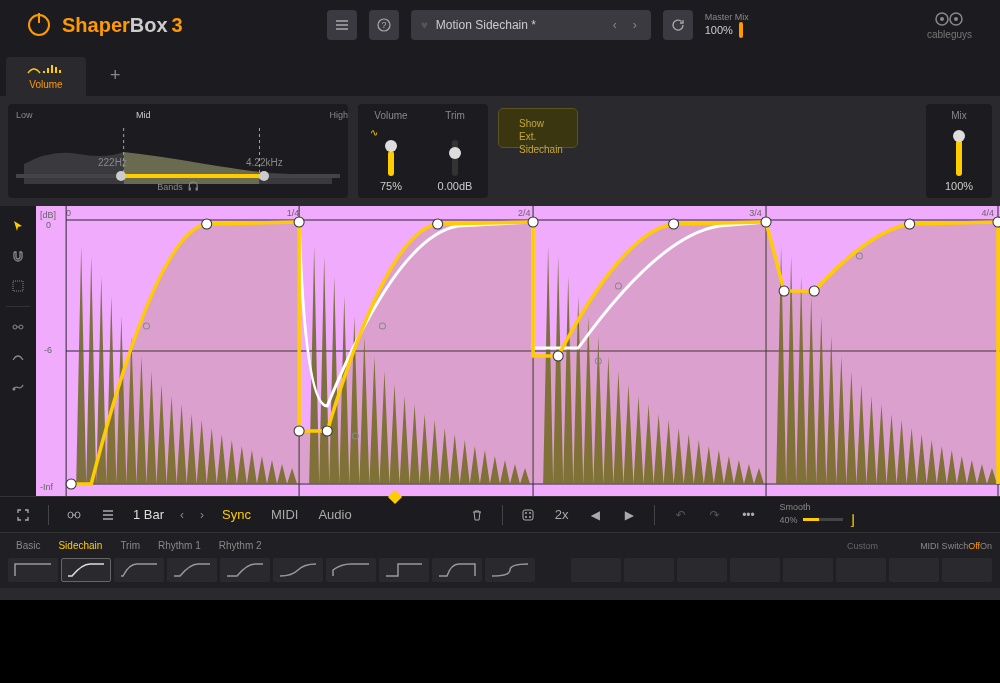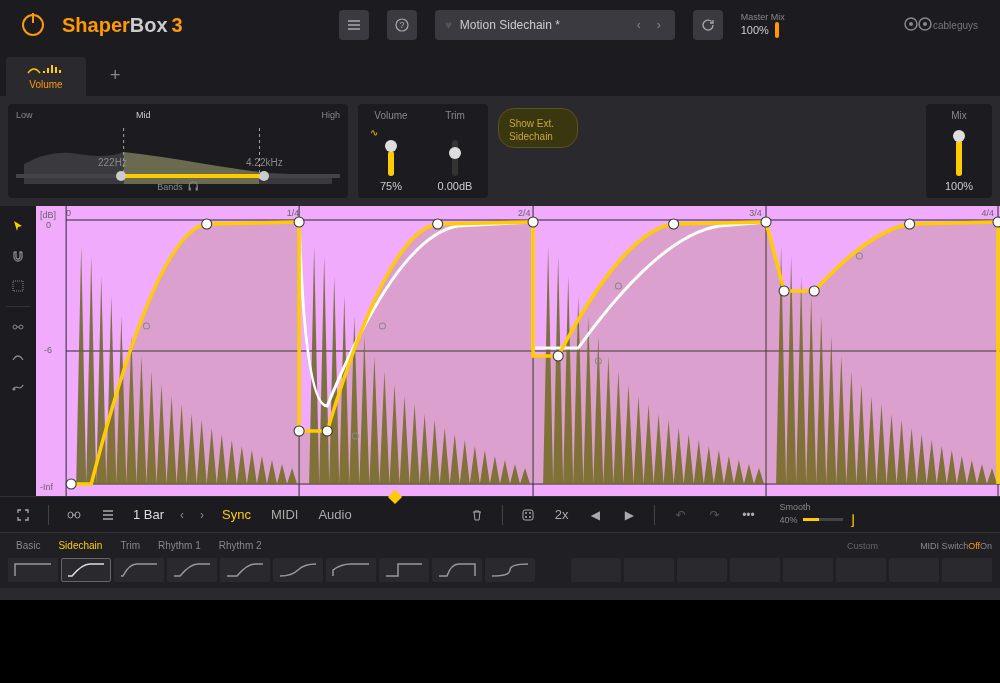--- a/index.html
+++ b/index.html
@@ -1,68 +1,68 @@
 <!DOCTYPE html>
 <html><head>
 <meta charset="utf-8">
 <style>
 *{margin:0;padding:0;box-sizing:border-box;font-family:Arial,Helvetica,sans-serif;user-select:none}
 body{background:#000;width:1000px;height:683px;overflow:hidden;color:#aaa;font-size:12px}
 .app{width:1000px;height:600px;background:#2a2a2e;position:relative}
 
 
-.topbar{height:50px;background:#1c1c20;display:flex;align-items:center;padding:0 22px;gap:18px}
+.topbar{height:50px;background:#1c1c20;display:flex;align-items:center;padding:0 28px;gap:12px}
 .power{width:22px;height:22px;border:2px solid #f90;border-radius:50%;position:relative;cursor:pointer}
 .power::before{content:"";position:absolute;top:-3px;left:8px;width:2px;height:10px;background:#f90}
 .logo{font-size:20px;font-weight:600}
 .logo .s{color:#f90}
 .logo .b{color:#ccc}
 .logo .n{color:#f90;margin-left:4px}
 .spacer{flex:1}
 .iconbtn{width:30px;height:30px;background:#3a3a40;border-radius:4px;display:flex;align-items:center;justify-content:center;cursor:pointer;color:#aaa;font-size:14px}
 .preset{background:#3a3a40;height:30px;border-radius:4px;display:flex;align-items:center;padding:0 10px;gap:8px;min-width:240px}
 .preset-name{flex:1;color:#ccc}
 .nav-chev{color:#888;cursor:pointer;padding:0 4px}
 .mastermix{display:flex;flex-direction:column;font-size:9px;color:#888;margin-left:0}
 .mastermix .val{color:#ccc;font-size:11px;display:flex;align-items:center;gap:6px}
 .mastermix .bar{width:4px;height:16px;background:#f90;border-radius:2px}
-.brand{margin-left:auto;text-align:right;color:#777;font-size:10px;display:flex;flex-direction:row;align-items:center}
+.brand{margin-left:auto;text-align:right;color:#777;font-size:10px;display:flex;flex-direction:column;align-items:center}
 .brand svg{margin-bottom:2px}
 
 
 .tabs{height:46px;background:#1c1c20;display:flex;align-items:flex-end;padding:0 6px;gap:4px}
 .tab{background:#2a2a2e;padding:6px 20px;border-radius:4px 4px 0 0;text-align:center;cursor:pointer}
 .tab .ticon{display:flex;justify-content:center;margin-bottom:2px}
 .tab .tlabel{font-size:10px;color:#f90}
 .addtab{color:#888;font-size:18px;padding:10px 20px;cursor:pointer}
 
 
 .params{height:110px;display:flex;padding:8px;gap:10px}
 .bands{width:340px;background:#1c1c20;border-radius:4px;position:relative;padding:16px}
 .bandlabel{position:absolute;top:6px;font-size:9px;color:#888}
 .bl-low{left:8px}
 .bl-mid{left:128px;color:#ccc}
-.bl-high{right:8px}
+.bl-high{right:0}
 .bandgraph{width:100%;height:60px;margin-top:4px}
 .bandslider{position:absolute;bottom:20px;left:8px;right:8px;height:4px;background:#444}
 .bandslider .seg{position:absolute;height:4px;background:#fc0;left:32%;right:24%}
 .bandslider .handle{position:absolute;width:10px;height:10px;background:#ccc;border-radius:50%;top:-3px;cursor:pointer}
 .bandfreq{position:absolute;font-size:10px;color:#888;bottom:30px}
 .bandsfoot{position:absolute;bottom:4px;left:50%;transform:translateX(-50%);font-size:9px;color:#888;display:flex;align-items:center;gap:4px}
 
 .knobgroup{background:#1c1c20;border-radius:4px;display:flex;padding:6px 10px;gap:18px}
 .knob{display:flex;flex-direction:column;align-items:center;width:46px}
 .knob .klabel{font-size:10px;color:#888;margin-bottom:4px}
 .knob .slider{width:6px;height:48px;background:#333;border-radius:3px;position:relative;margin:4px 0}
 .knob .slider .fill{position:absolute;bottom:0;width:100%;background:#fc0;border-radius:3px}
 .knob .slider .thumb{position:absolute;width:12px;height:12px;background:#ddd;border-radius:50%;left:-3px;cursor:pointer}
 .knob .kval{font-size:11px;color:#ccc}
 .knob .wave{color:#fc0;font-size:10px;margin-top:2px;align-self:flex-start;margin-left:2px}
 
-.showsc{background:#3a3610;border:1px solid #5a5220;color:#c9a830;font-size:10px;padding:8px 10px;border-radius:16px;width:80px;height:40px;align-self:flex-start;margin-top:4px;cursor:pointer;line-height:1.3}
+.showsc{background:#3a3610;border:1px solid #5a5220;color:#c9a830;font-size:10px;padding:8px 20px;border-radius:5px;width:80px;height:40px;align-self:flex-start;margin-top:4px;cursor:pointer;line-height:1.3}
 
 .paramspacer{flex:1}
 
 
 .editor{height:290px;display:flex;background:#1c1c20;position:relative}
 .toolcol{width:36px;display:flex;flex-direction:column;gap:6px;padding:8px 6px}
 .tool{width:24px;height:24px;display:flex;align-items:center;justify-content:center;cursor:pointer;color:#888;border-radius:3px}
 .tool.active{color:#fc0}
 .tooldiv{height:1px;background:#333;margin:2px 0}
 .graph-area{flex:1;position:relative;background:#f0abfc}

